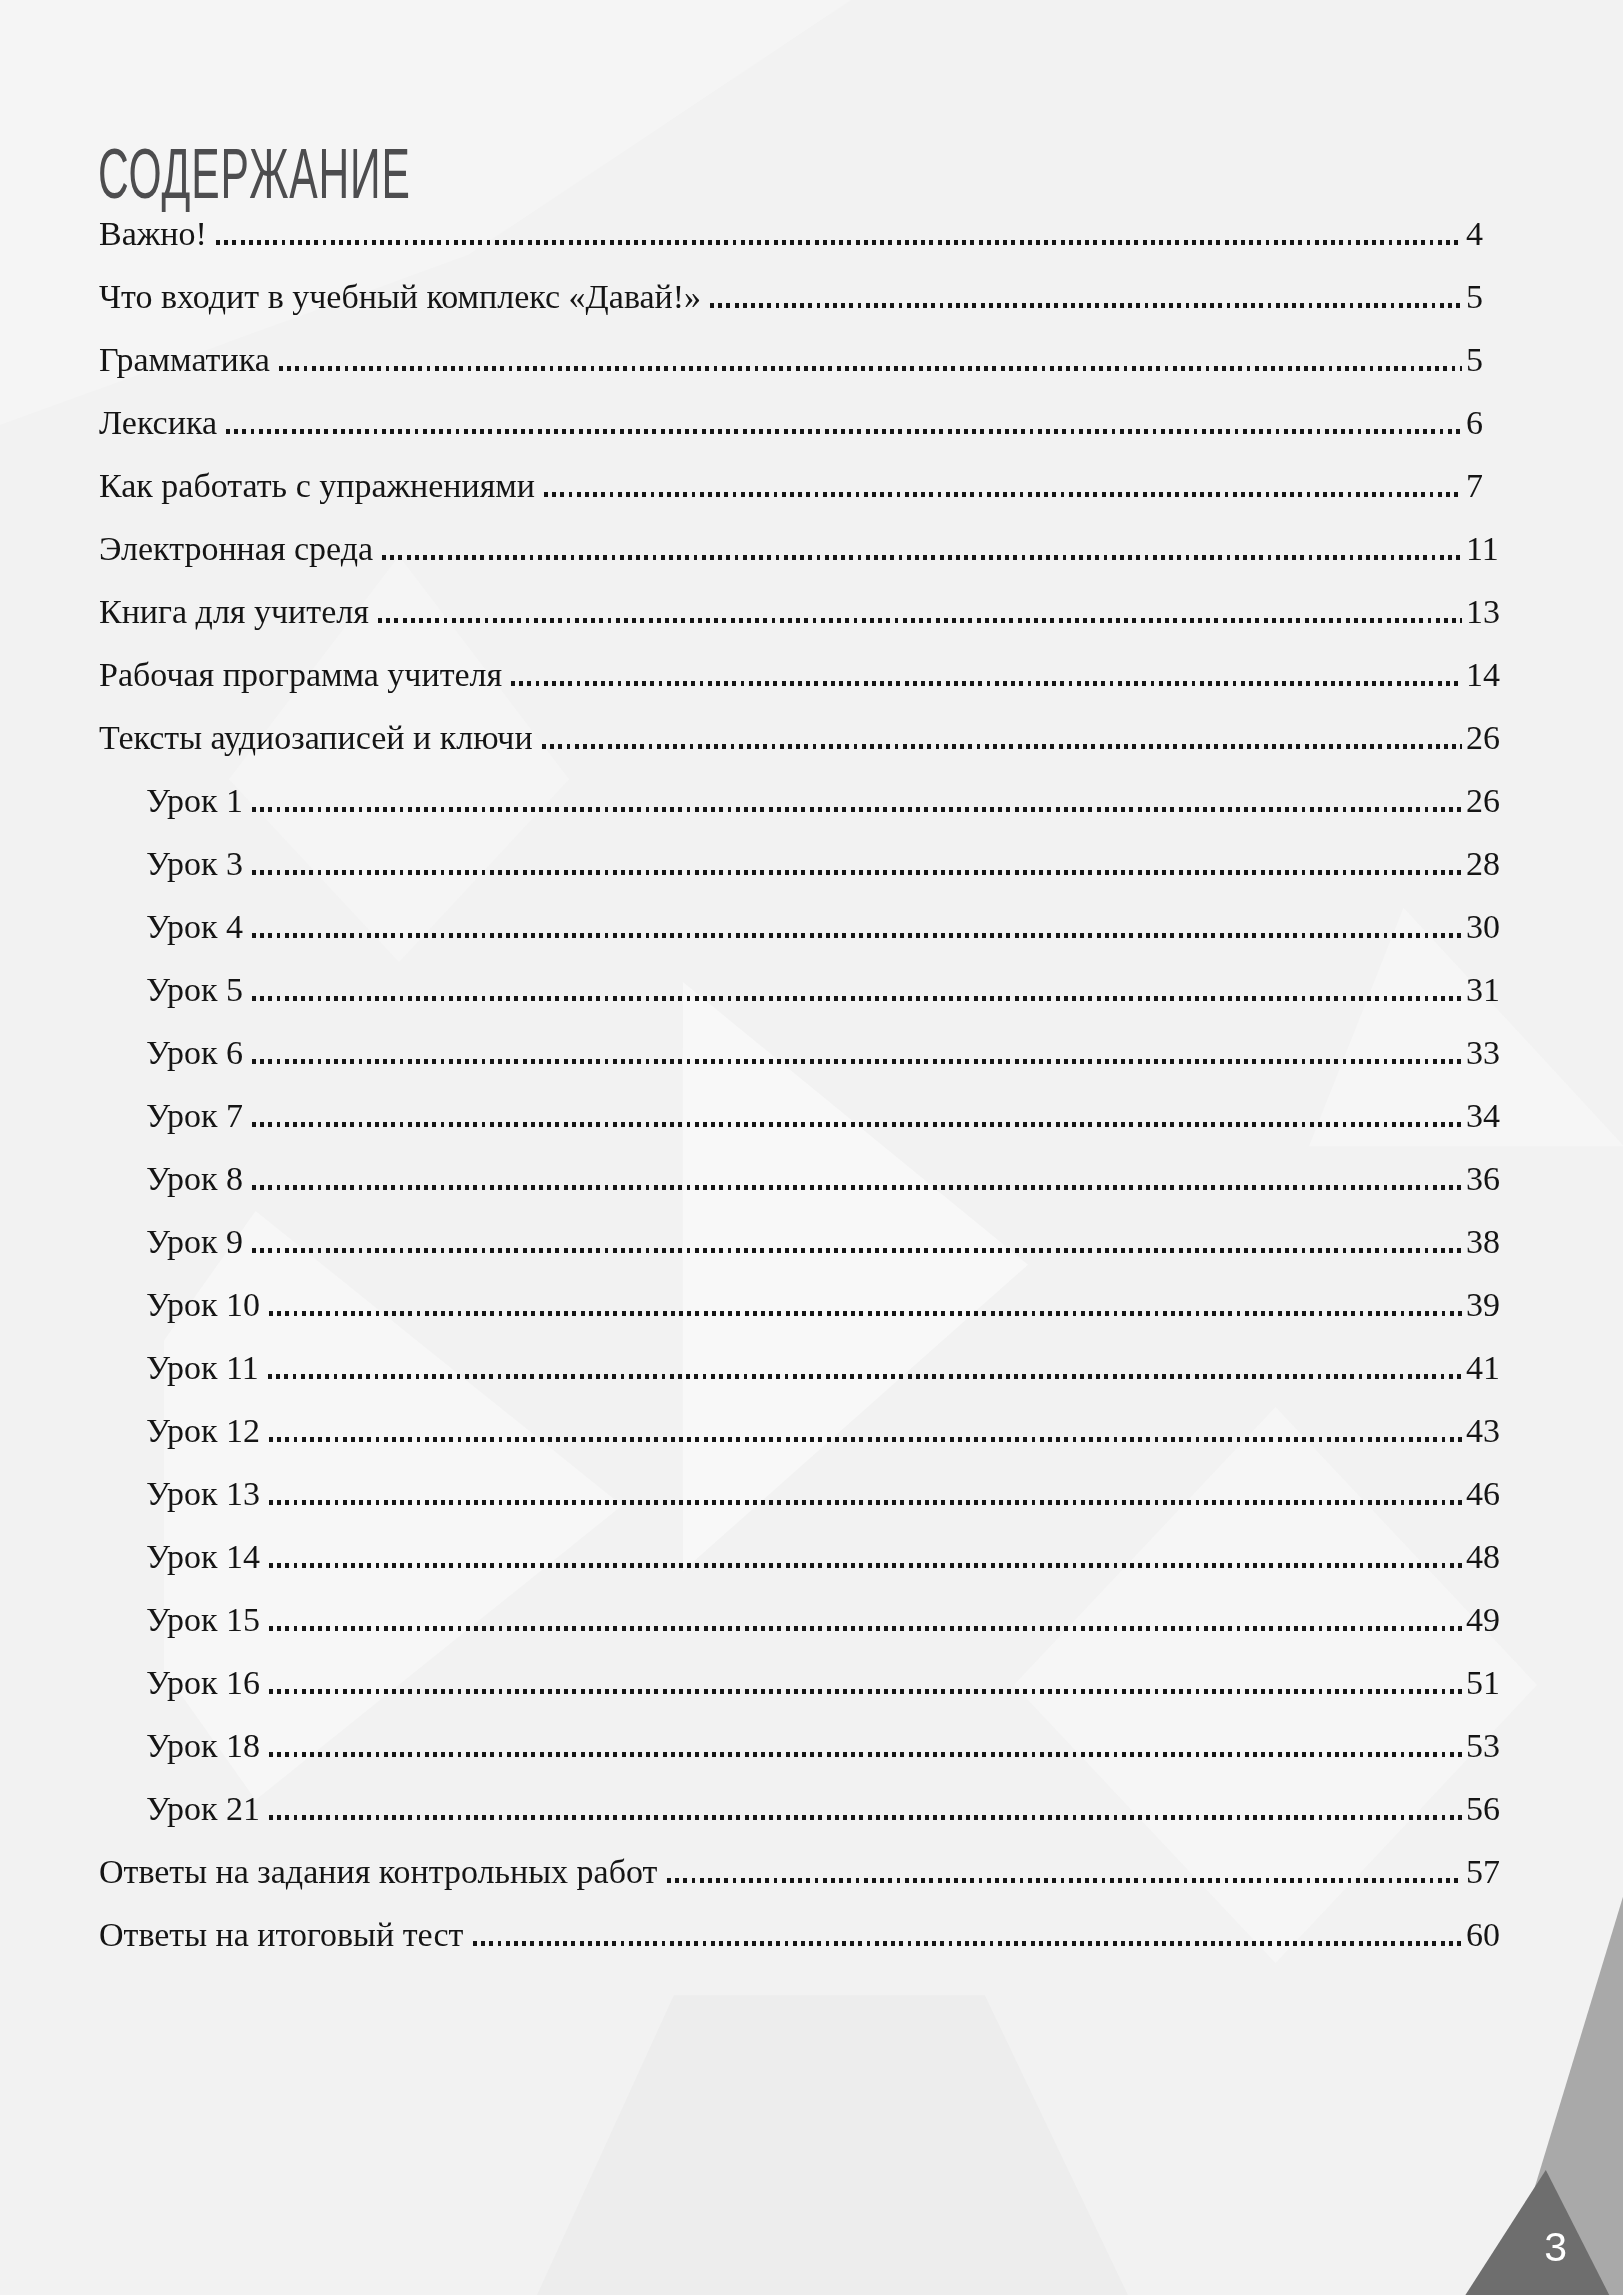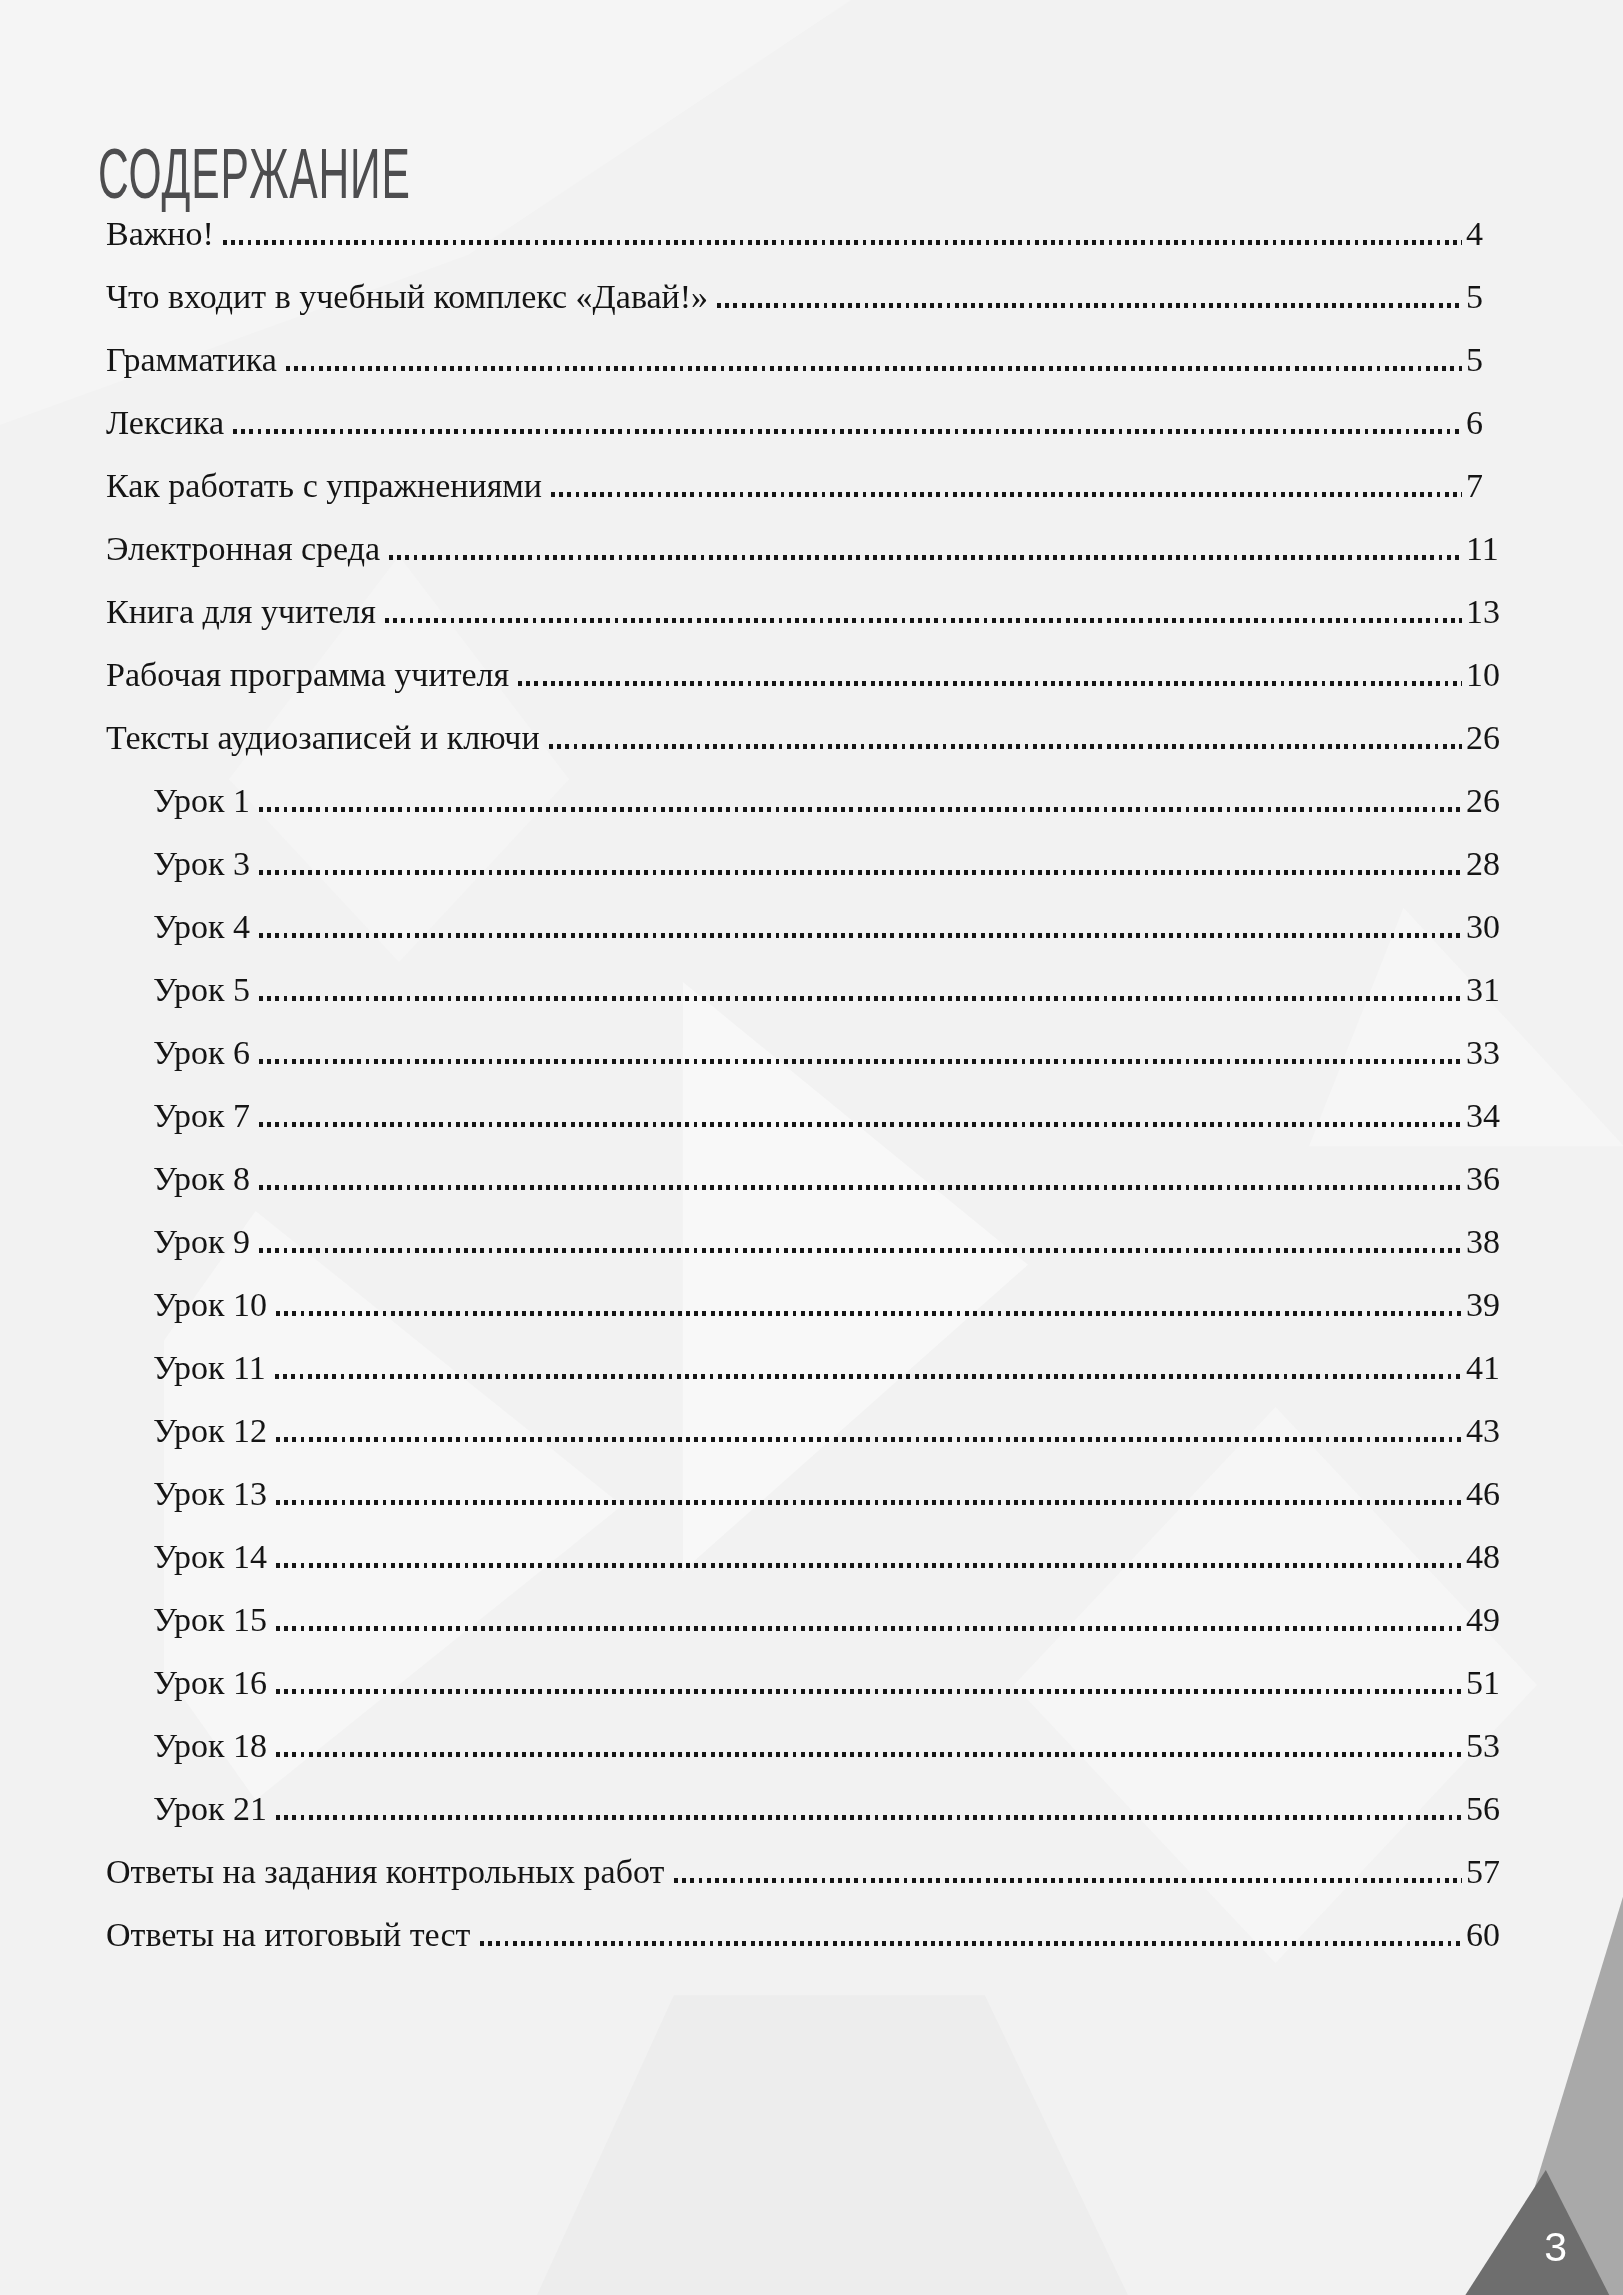--- a/index.html
+++ b/index.html
@@ -43,21 +43,20 @@
     transform: scaleX(0.60);
     transform-origin: 0 50%;
   }
 
   
   .toc {
     position: absolute;
     left: 99px;
     right: 99px;
     top: 193px;
-    margin-left: 7px;
   }
   .toc-row {
     display: flex;
     align-items: flex-end;
     height: 63px;
     color: #151515;
   }
   .toc-row.indent { padding-left: 47px; justify-content: space-between; }
   .toc-label {
     font-size: 34px;
@@ -150,21 +149,21 @@
     <span class="toc-page">11</span>
   </div>
       <div class="toc-row">
     <span class="toc-label">Книга для учителя</span>
     <span class="leader"></span>
     <span class="toc-page">13</span>
   </div>
       <div class="toc-row">
     <span class="toc-label">Рабочая программа учителя</span>
     <span class="leader"></span>
-    <span class="toc-page">10</span>
+    <span class="toc-page">14</span>
   </div>
       <div class="toc-row">
     <span class="toc-label">Тексты аудиозаписей и ключи</span>
     <span class="leader"></span>
     <span class="toc-page">26</span>
   </div>
       <div class="toc-row indent">
     <span class="toc-label">Урок 1</span>
     <span class="leader"></span>
     <span class="toc-page">26</span>

